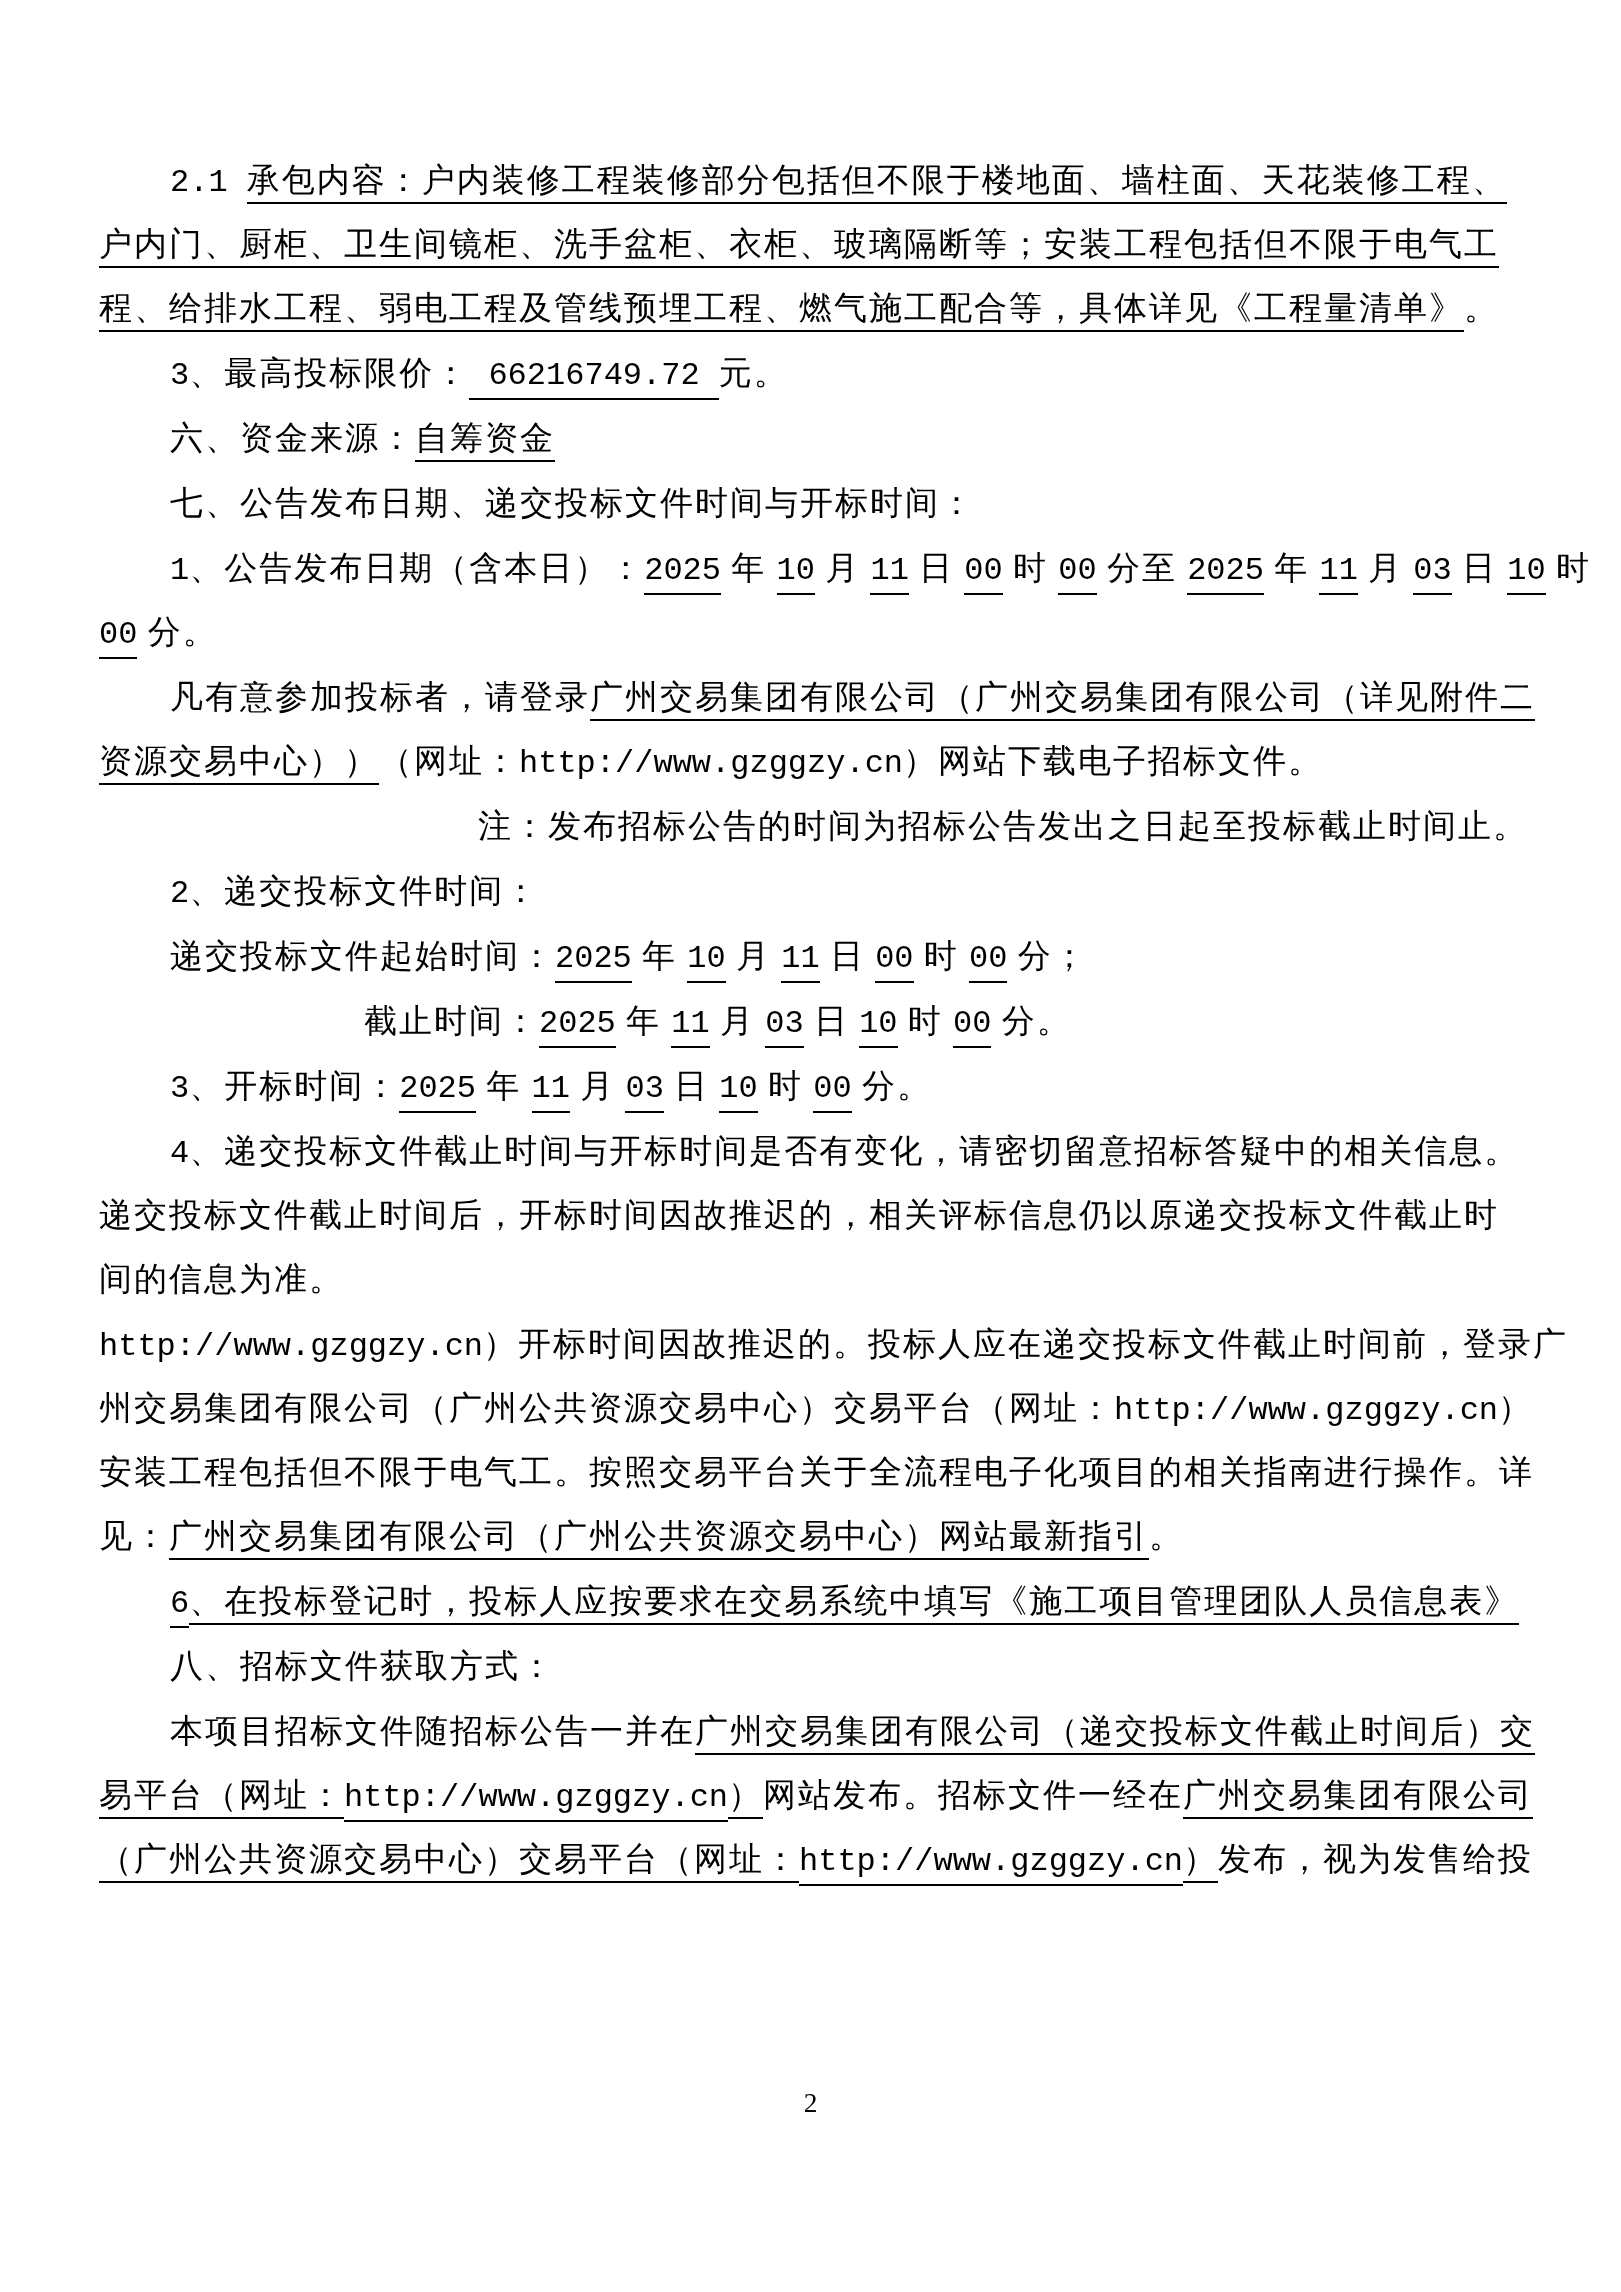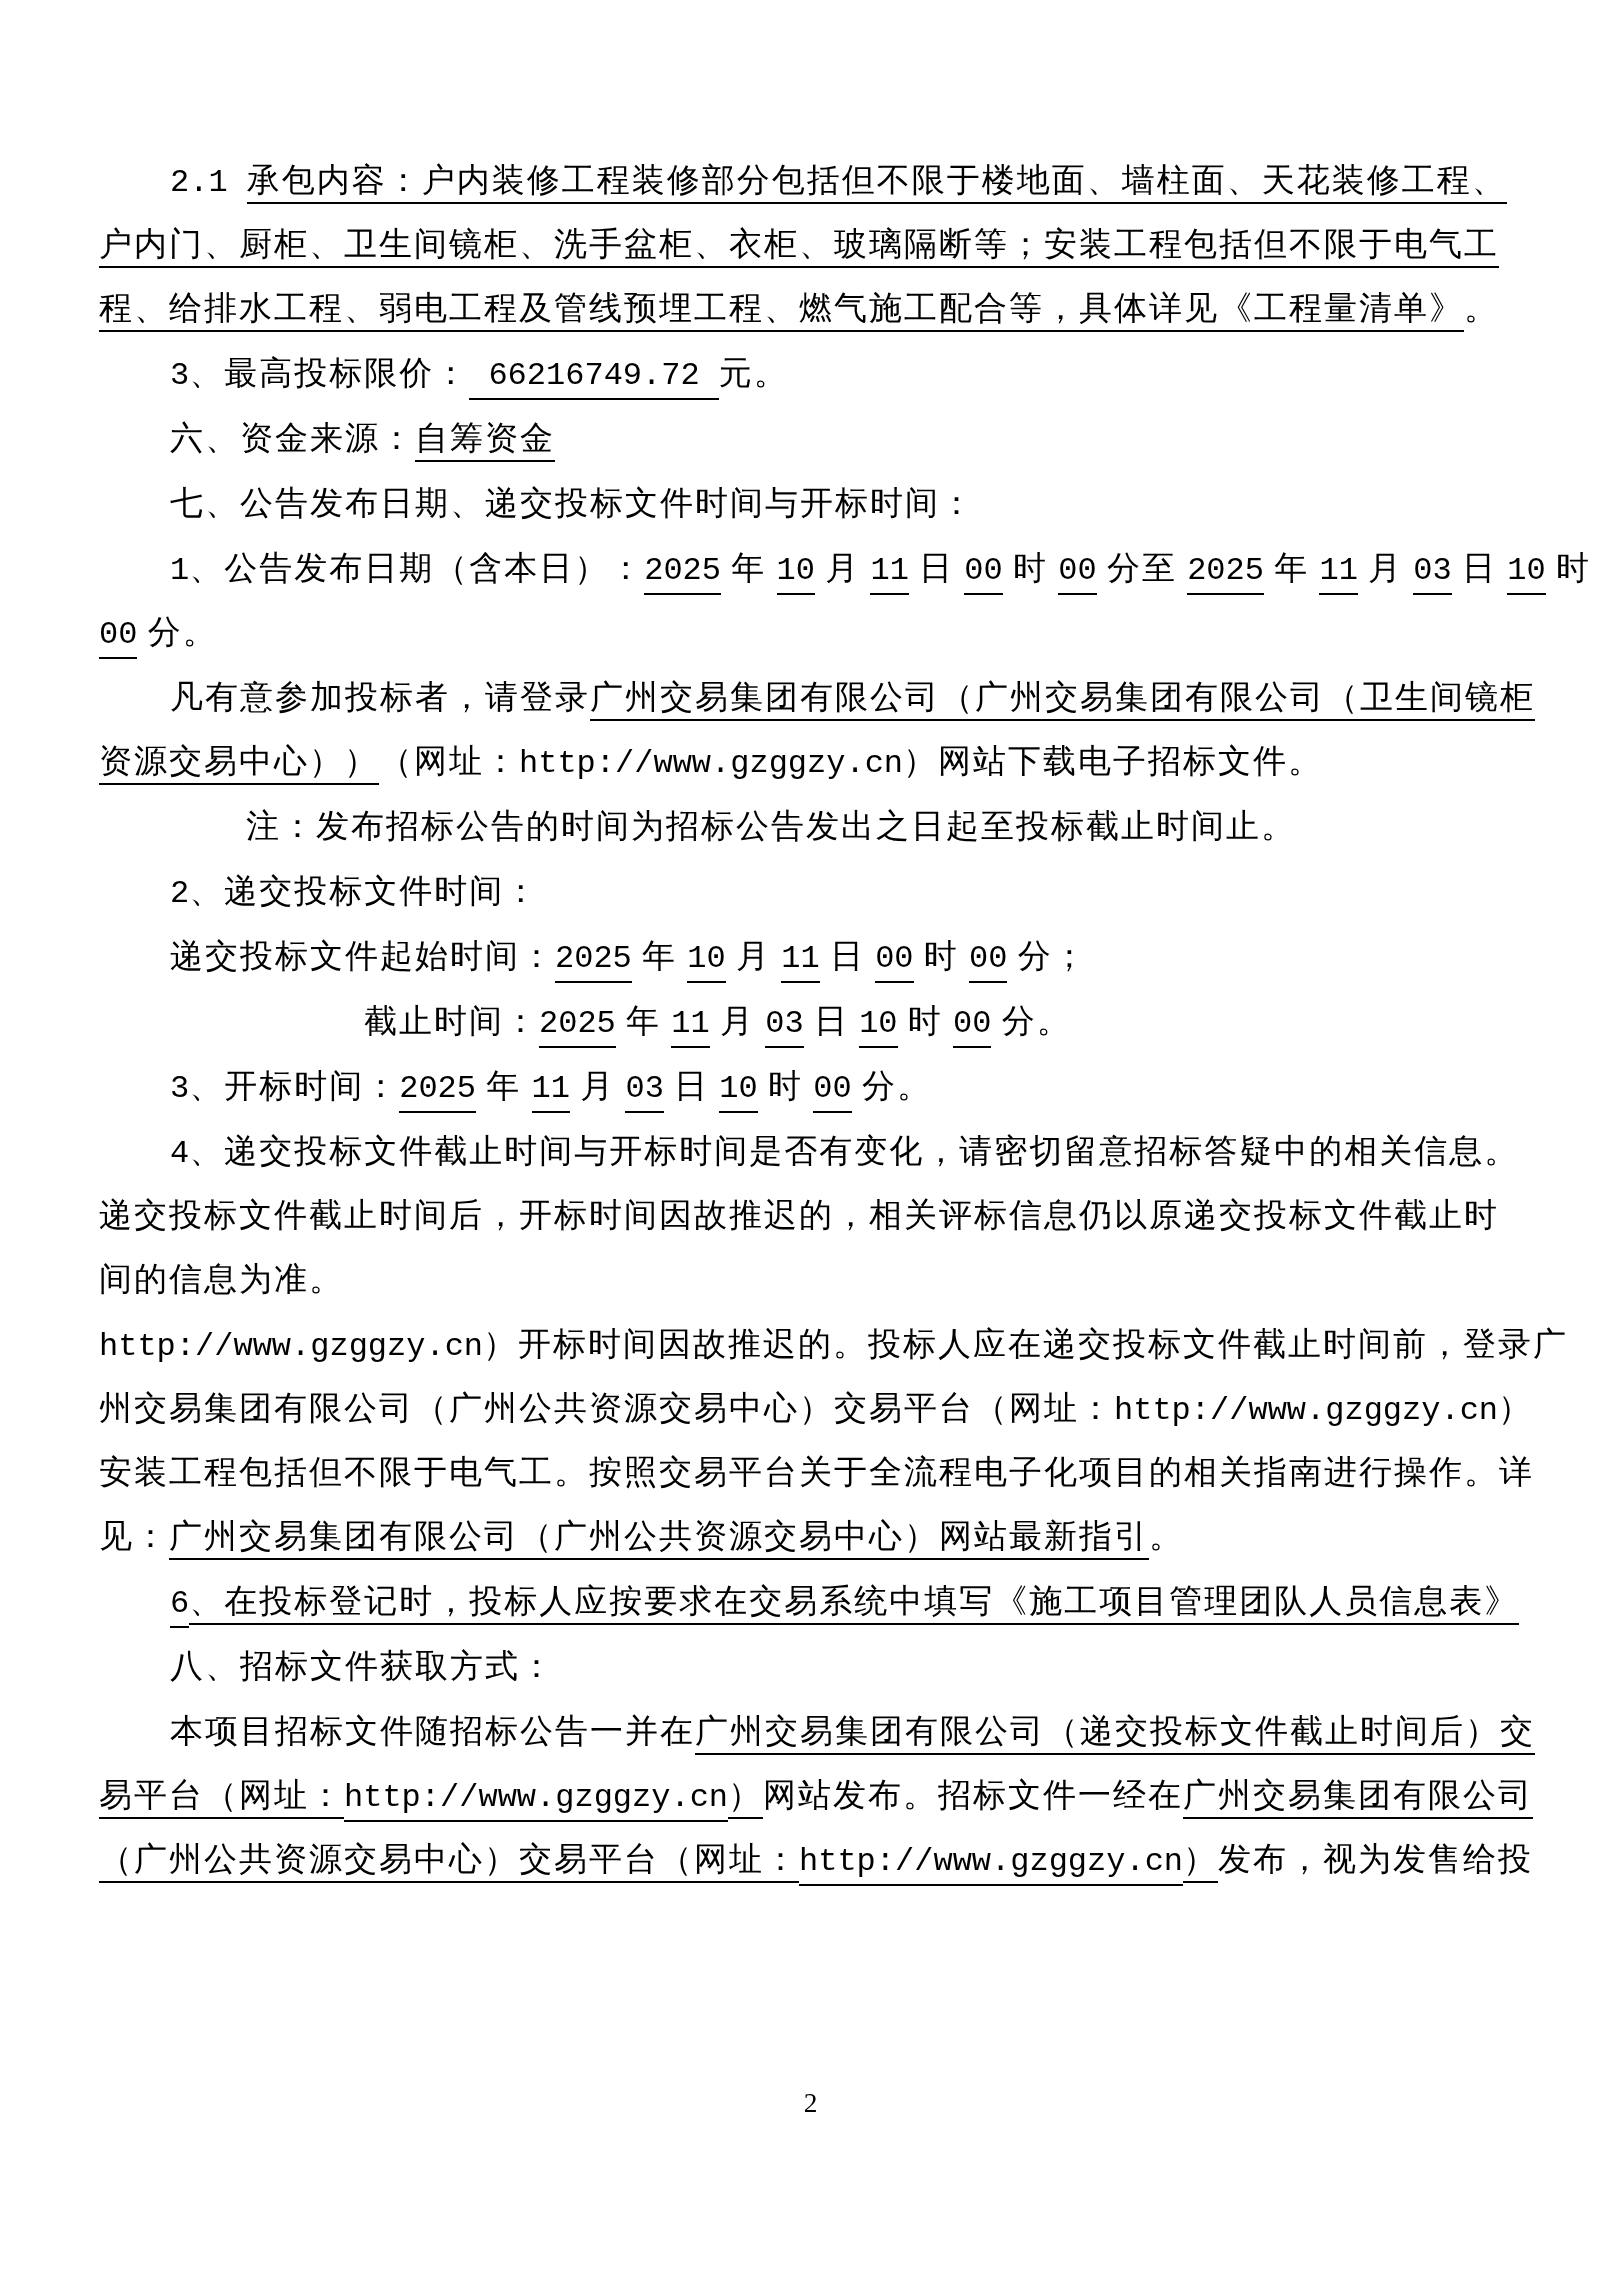--- a/index.html
+++ b/index.html
@@ -21,21 +21,21 @@
   .para{margin:1px;padding:0;}
   .line{
     font-size:33px;
     line-height:64px;
     height:64px;
     letter-spacing:2px;
     white-space:pre;
   }
   .in-none{padding-left:0;}
   .in-first{padding-left:71px;}
-  .in-note{padding-left:147px;}
+  .in-note{padding-left:147px;text-align:right;}
   .in-deep{padding-left:265px;}
   .u{border-bottom:2.9px solid #000;padding-bottom:3.9px;}
   .m{
     font-family:"Liberation Mono","DejaVu Sans Mono",monospace;
     letter-spacing:0;
     font-size:32px;
   }
   .footer{
     position:absolute;
     left:0;
@@ -64,21 +64,21 @@
         <div class="line in-first"><span class="">六、资金来源：</span><span class="u ">自筹资金</span></div>
       </div>
       <div class="para">
         <div class="line in-first"><span class="">七、公告发布日期、递交投标文件时间与开标时间：</span></div>
       </div>
       <div class="para">
         <div class="line in-first"><span class="m">1</span><span class="">、公告发布日期（含本日）：</span><span class="u m">2025</span><span class=""> 年 </span><span class="u m">10</span><span class=""> 月 </span><span class="u m">11</span><span class=""> 日 </span><span class="u m">00</span><span class=""> 时 </span><span class="u m">00</span><span class=""> 分至 </span><span class="u m">2025</span><span class=""> 年 </span><span class="u m">11</span><span class=""> 月 </span><span class="u m">03</span><span class=""> 日 </span><span class="u m">10</span><span class=""> 时</span></div>
         <div class="line in-none"><span class="u m">00</span><span class=""> 分。</span></div>
       </div>
       <div class="para">
-        <div class="line in-first"><span class="">凡有意参加投标者，请登录</span><span class="u ">广州交易集团有限公司（广州交易集团有限公司（卫生间镜柜</span></div>
+        <div class="line in-first"><span class="">凡有意参加投标者，请登录</span><span class="u ">广州交易集团有限公司（广州交易集团有限公司（详见附件二</span></div>
         <div class="line in-none"><span class="u ">资源交易中心））</span><span class="">（网址：</span><span class="m">http://www.gzggzy.cn</span><span class="">）网站下载电子招标文件。</span></div>
       </div>
       <div class="para">
         <div class="line in-note"><span class="">注：发布招标公告的时间为招标公告发出之日起至投标截止时间止。</span></div>
       </div>
       <div class="para">
         <div class="line in-first"><span class="m">2</span><span class="">、递交投标文件时间：</span></div>
       </div>
       <div class="para">
         <div class="line in-first"><span class="">递交投标文件起始时间：</span><span class="u m">2025</span><span class=""> 年 </span><span class="u m">10</span><span class=""> 月 </span><span class="u m">11</span><span class=""> 日 </span><span class="u m">00</span><span class=""> 时 </span><span class="u m">00</span><span class=""> 分；</span></div>

